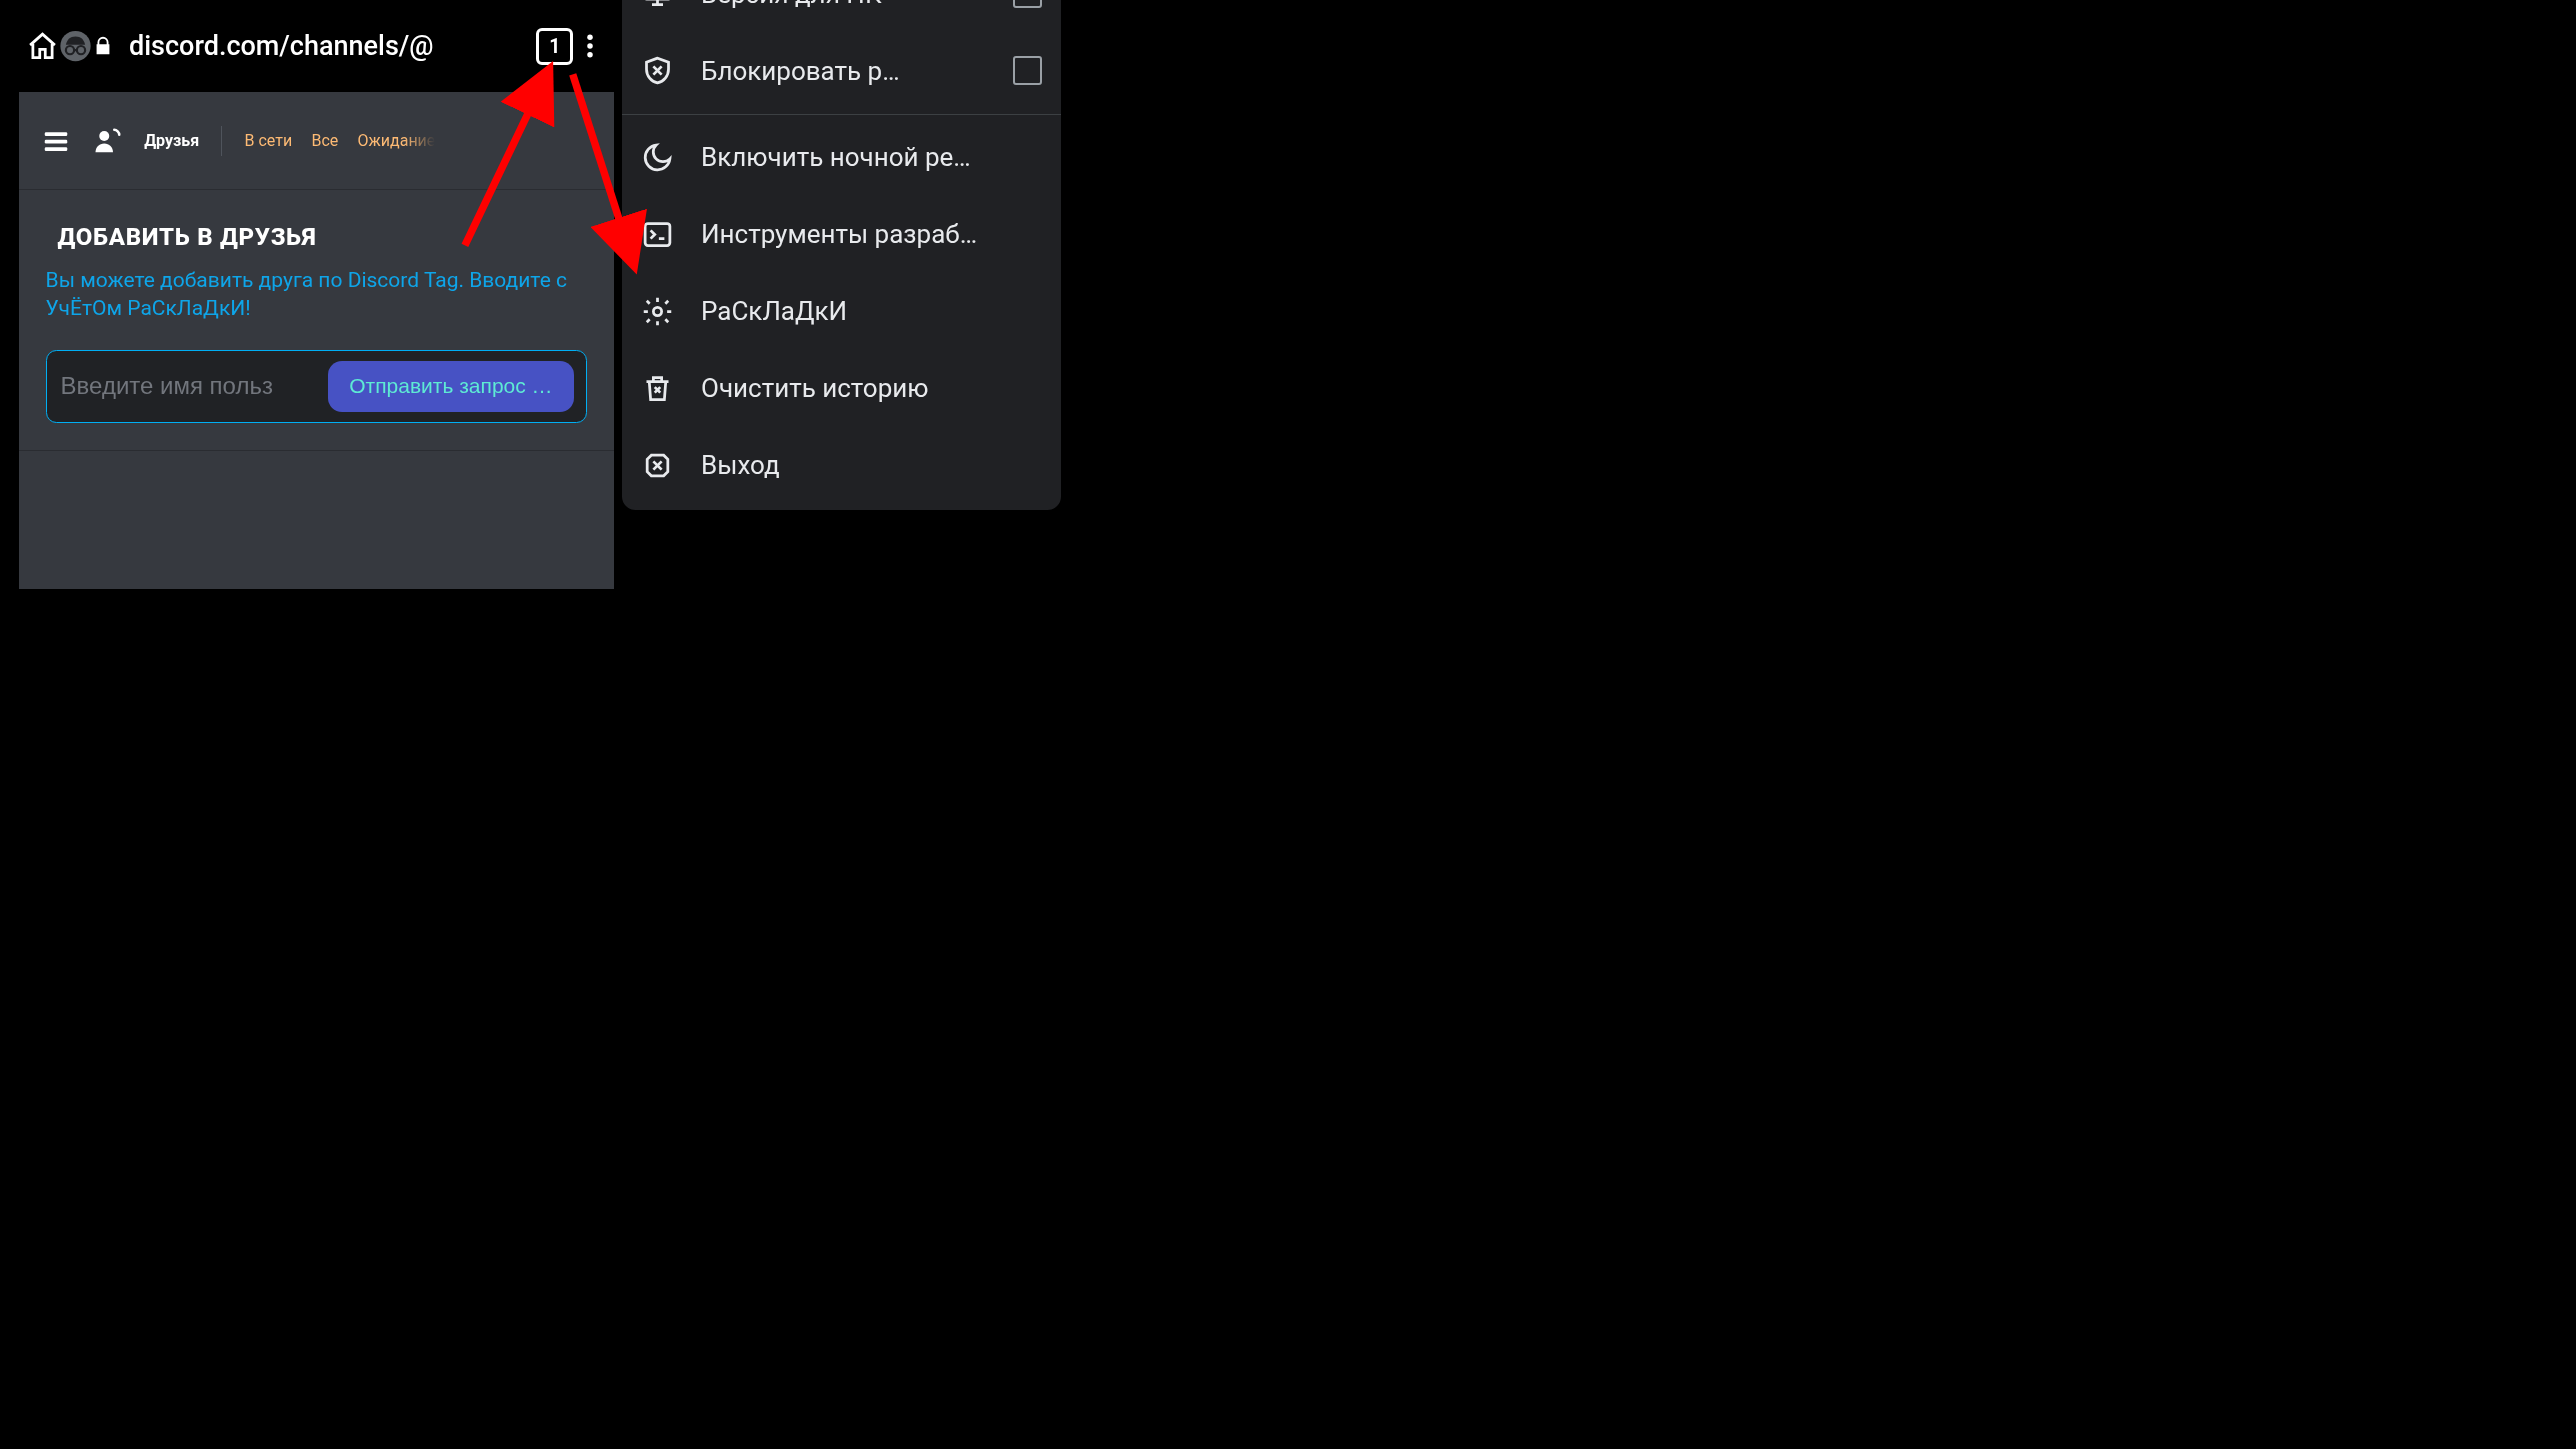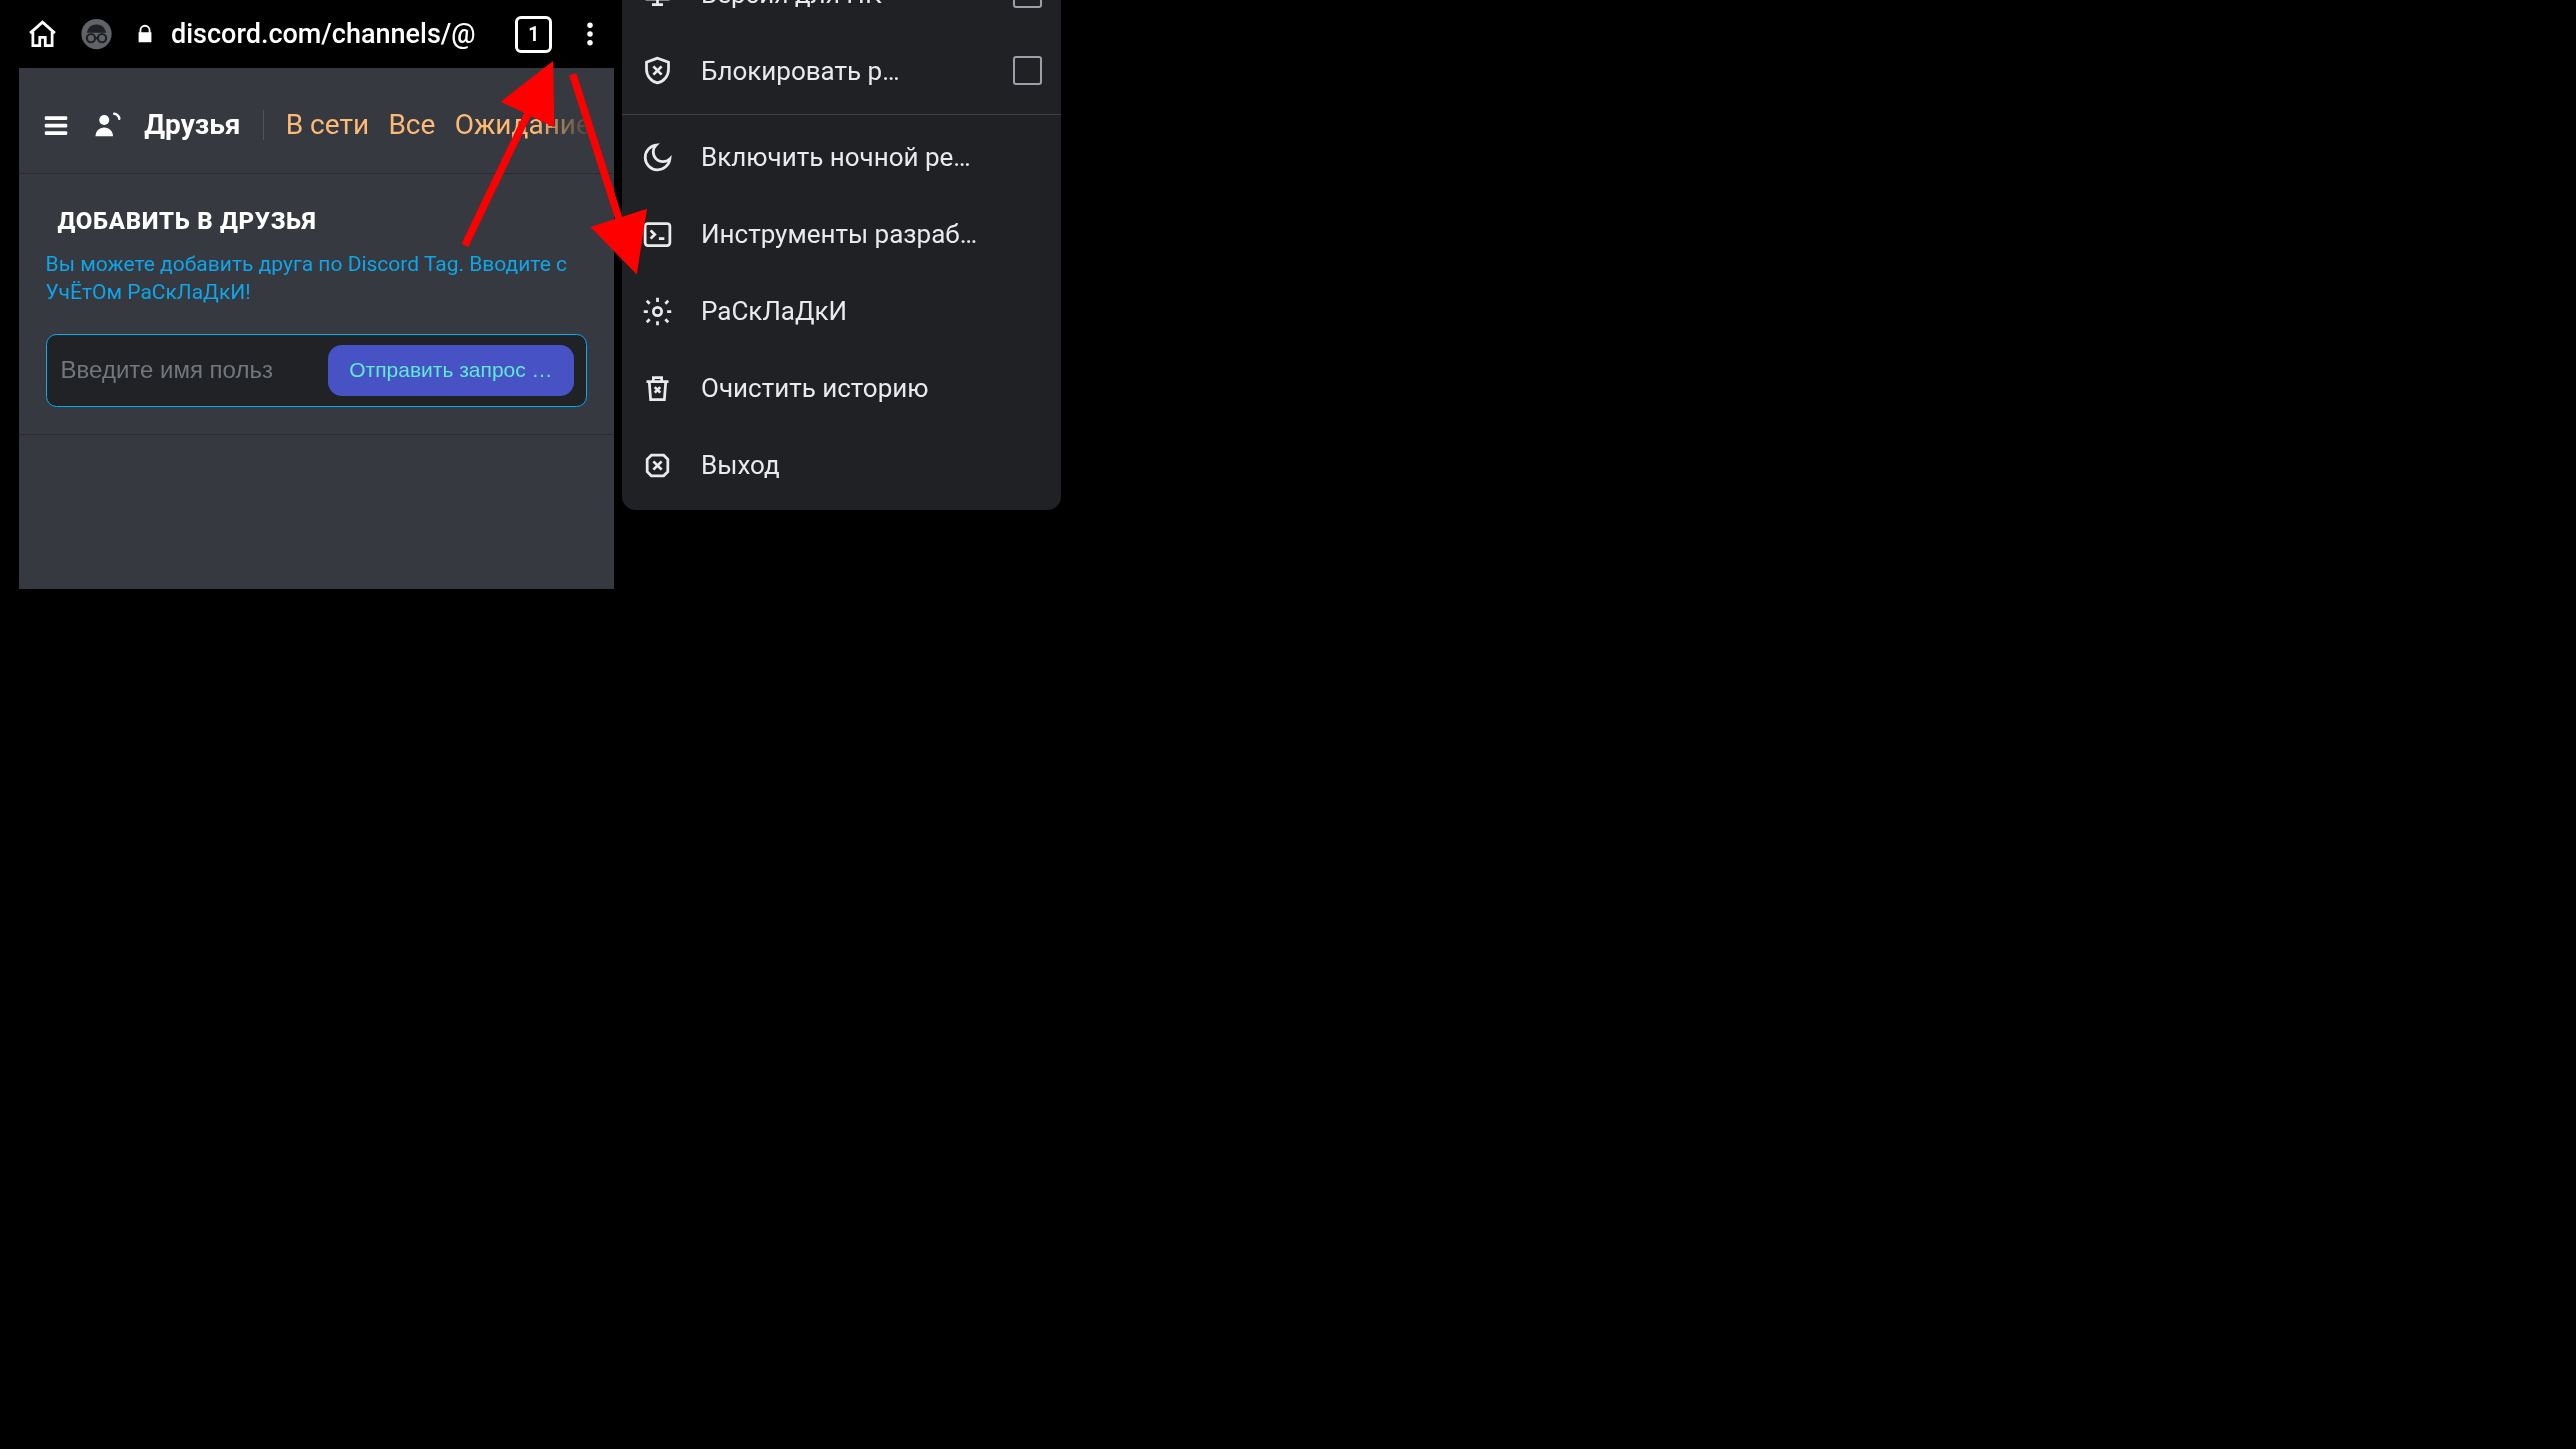--- a/index.html
+++ b/index.html
@@ -27,22 +27,22 @@
     position:relative;
     overflow:hidden;
     color:var(--text-light);
   }
 
   
   .phone-area{
     position:absolute;left:18.6px;top:0;width:595px;
   }
   .browser-bar{
-    display:flex;align-items:center;gap:21px;
-    height:68px;padding:0 7.4px;
+    display:flex;align-items:center;
+    height:92px;padding:0 7.4px;
     color:var(--text-white);
   }
   .icon-svg{display:block;}
   .url-group{display:flex;align-items:center;gap:15px;font-size:27px;font-weight:500;flex:1;overflow:hidden;white-space:nowrap;}
   .url-text{overflow:hidden;text-overflow:clip;}
   .tab-count{
     width:31px;height:31px;border:3px solid #fff;border-radius:6px;
     display:flex;align-items:center;justify-content:center;
     font-size:19.3px;font-weight:700;color:#fff;
   }
@@ -52,22 +52,21 @@
     border-radius:0;
     overflow:hidden;
   }
   .discord-header{
     display:flex;align-items:center;height:65px;
     padding:16px 21px;gap:19.3px;
     background:var(--discord-header);
     border-bottom:0.7px solid #2a2c31;
     white-space:nowrap;
     color:#b9bbbe;
-    font-size:28px;
-    margin-top:8px;
+    font-size:16px;
   }
   .discord-header .title{color:#fff;font-weight:700;}
   .discord-header .divider{width:0.7px;height:30px;background:#4f545c;margin:0 3px;}
   .discord-header .tab{color:#fdba74;}
   .discord-header .tab.cut{mask-image:linear-gradient(90deg,#000 60%,transparent);-webkit-mask-image:linear-gradient(90deg,#000 60%,transparent);}
 
   .discord-body{padding:33px 27px 27px;border-bottom:0.7px solid #2a2c31;}
   .section-title{font-size:24px;font-weight:800;letter-spacing:0.7px;color:#fff;margin:0 12px 15px;}
   .section-desc{font-size:21px;line-height:1.35;color:#0ea5e9;margin:0 0 27px;}
 

